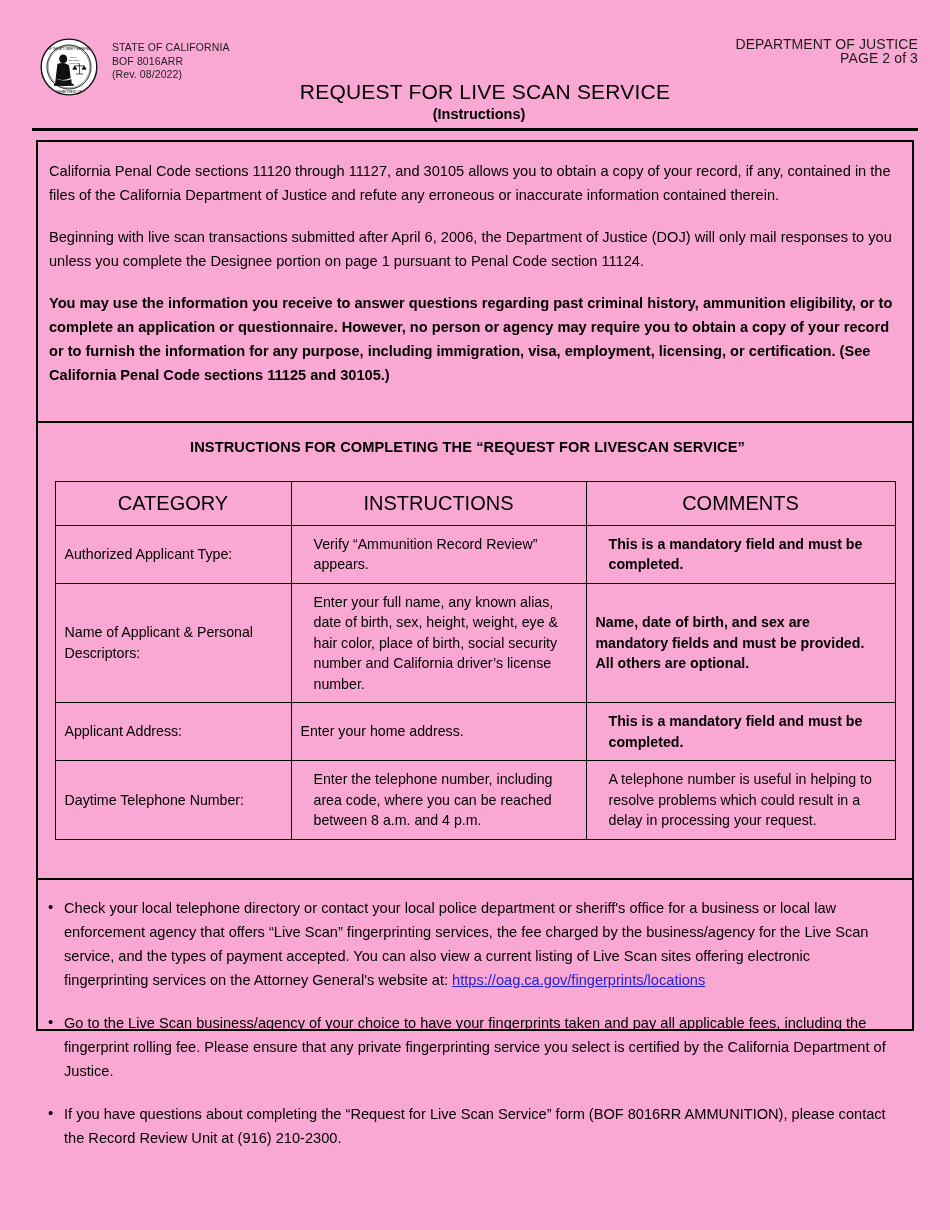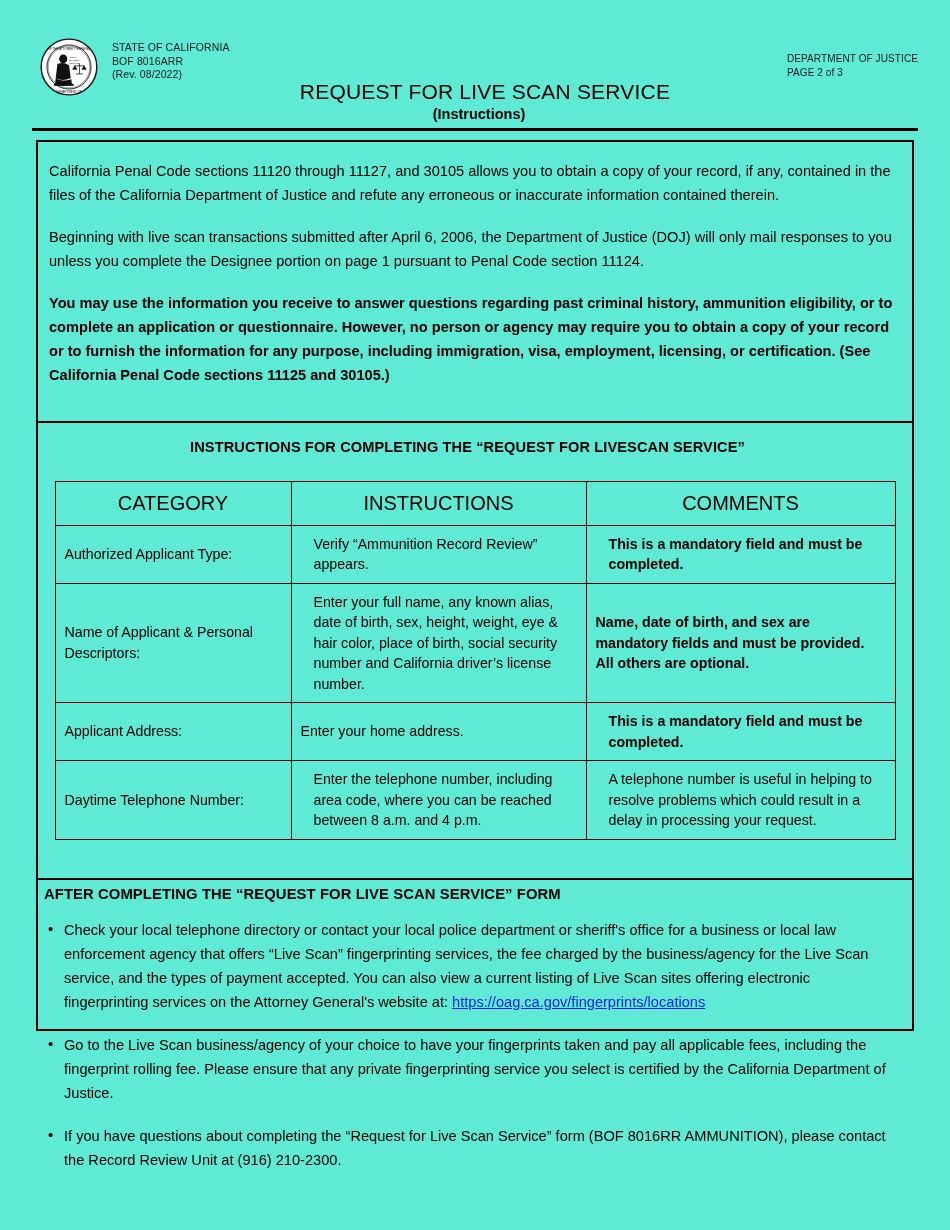--- a/index.html
+++ b/index.html
@@ -9,21 +9,21 @@
     background: #ffffff;
   }
   body {
     font-family: "Liberation Sans", sans-serif;
     color: #000000;
   }
   .page {
     position: relative;
     width: 950px;
     height: 1230px;
-    background: #5eead4;
+    background: #f9a8d4;
     box-sizing: border-box;
     overflow: hidden;
   }
 
   
   .header {
     position: absolute;
     left: 40px;
     top: 38px;
     right: 32px;
@@ -45,23 +45,23 @@
     font-size: 10.5px;
     line-height: 13.5px;
     letter-spacing: 0.1px;
     color: #1c1c1c;
   }
   .agency-block div { white-space: nowrap; }
 
   .doj-block {
     position: absolute;
     right: 0;
-    top: 14px;
-    text-align: left;
-    font-size: 10px;
+    top: 0;
+    text-align: right;
+    font-size: 14px;
     line-height: 13.5px;
     letter-spacing: 0.1px;
     color: #1c1c1c;
   }
   .doj-block div { white-space: nowrap; }
 
   .title-main {
     position: absolute;
     left: 12px;
     right: 0;
@@ -302,21 +302,20 @@
           </tr>
         </tbody>
       </table>
 
       <div class="table-pad-bottom"></div>
     </div>
 
     <div class="divider"></div>
 
     <div class="sec-after">
-      <div class="after-heading">AFTER COMPLETING THE “REQUEST FOR LIVE SCAN SERVICE” FORM</div>
 
       <ul class="after-list">
         <li>
           <span>Check your local telephone directory or contact your local police department or sheriff's office for a business or local law enforcement agency that offers “Live Scan” fingerprinting services, the fee charged by the business/agency for the Live Scan service, and the types of payment accepted.  You can also view a current listing of Live Scan sites offering electronic fingerprinting services on the Attorney General's website at:  </span><a class="doclink" href="#">https://oag.ca.gov/fingerprints/locations</a>
         </li>
         <li>
           <span>Go to the Live Scan business/agency of your choice to have your fingerprints taken and pay all applicable fees, including the fingerprint rolling fee.  Please ensure that any private fingerprinting service you select is certified by the California Department of Justice.</span>
         </li>
         <li>
           <span>If you have questions about completing the “Request for Live Scan Service” form (BOF 8016RR AMMUNITION), please contact the Record Review Unit at (916) 210-2300.</span>

